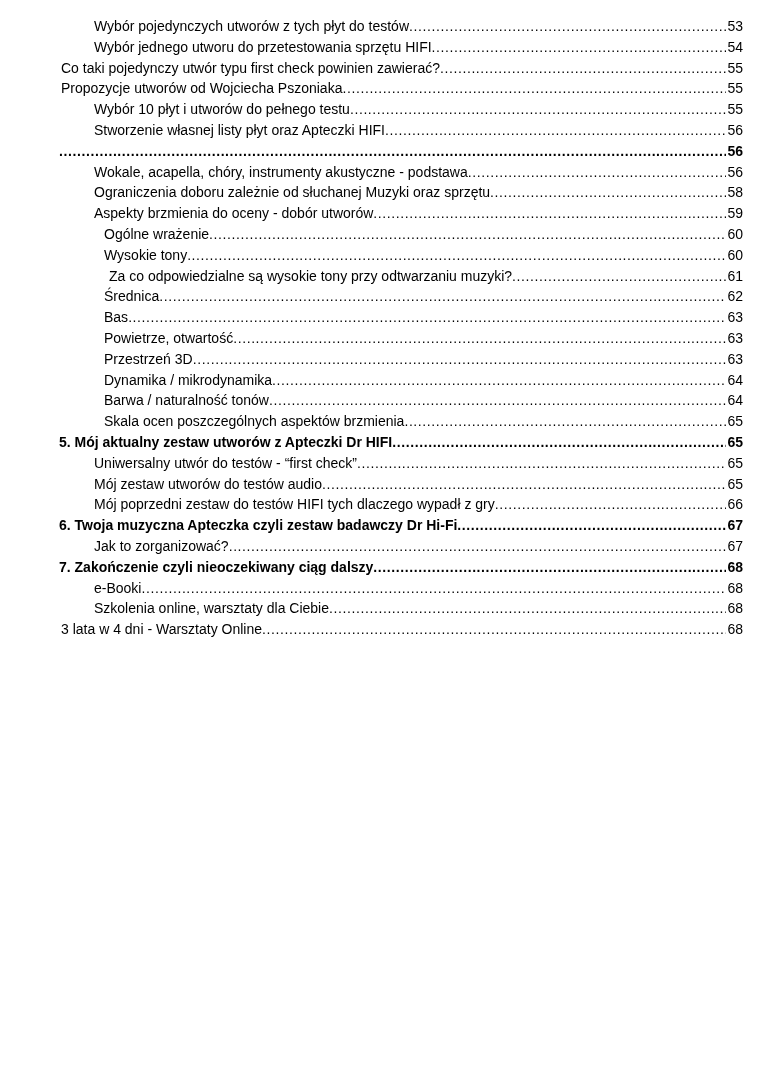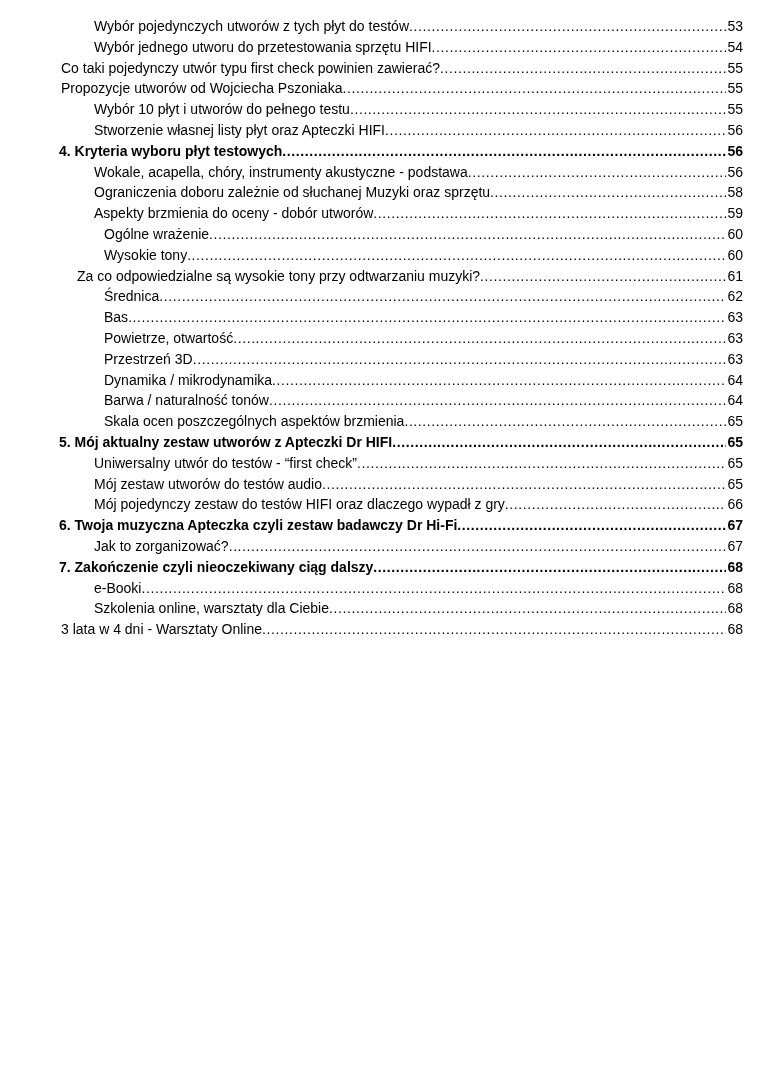--- a/index.html
+++ b/index.html
@@ -27,21 +27,21 @@
     align-items: baseline;
     font-size: 14px;
     line-height: 20.8px;
     color: #000000;
   }
   .toc-row.bold { font-weight: bold; }
   .lv0 { padding-left: 59px; }
   .lv1 { padding-left: 94px; }
   .lv2 { padding-left: 61px; }
   .lv3 { padding-left: 104px; }
-  .lv4 { padding-left: 77px; }
+  .lv4 { padding-left: 109px; }
   .toc-label {
     flex: 0 0 auto;
     white-space: nowrap;
   }
   .toc-leader {
     flex: 1 1 auto;
     overflow: hidden;
     white-space: nowrap;
     margin-right: 1px;
     letter-spacing: 0.6px;
@@ -90,21 +90,20 @@
     <span class="toc-page-num">55</span>
   </div>
 
   <div class="toc-row lv1">
     <span class="toc-label">Stworzenie własnej listy płyt oraz Apteczki HIFI</span>
     <span class="toc-leader"></span>
     <span class="toc-page-num">56</span>
   </div>
 
   <div class="toc-row lv0 bold">
-    <span class="toc-label">4. Kryteria wyboru płyt testowych</span>
     <span class="toc-leader"></span>
     <span class="toc-page-num">56</span>
   </div>
 
   <div class="toc-row lv1">
     <span class="toc-label">Wokale, acapella, chóry, instrumenty akustyczne - podstawa</span>
     <span class="toc-leader"></span>
     <span class="toc-page-num">56</span>
   </div>
 
@@ -192,21 +191,21 @@
     <span class="toc-page-num">65</span>
   </div>
 
   <div class="toc-row lv1">
     <span class="toc-label">Mój zestaw utworów do testów audio</span>
     <span class="toc-leader"></span>
     <span class="toc-page-num">65</span>
   </div>
 
   <div class="toc-row lv1">
-    <span class="toc-label">Mój pojedynczy zestaw do testów HIFI oraz dlaczego wypadł z gry</span>
+    <span class="toc-label">Mój poprzedni zestaw do testów HIFI tych dlaczego wypadł z gry</span>
     <span class="toc-leader"></span>
     <span class="toc-page-num">66</span>
   </div>
 
   <div class="toc-row lv0 bold">
     <span class="toc-label">6. Twoja muzyczna Apteczka czyli zestaw badawczy Dr Hi-Fi</span>
     <span class="toc-leader"></span>
     <span class="toc-page-num">67</span>
   </div>
 

